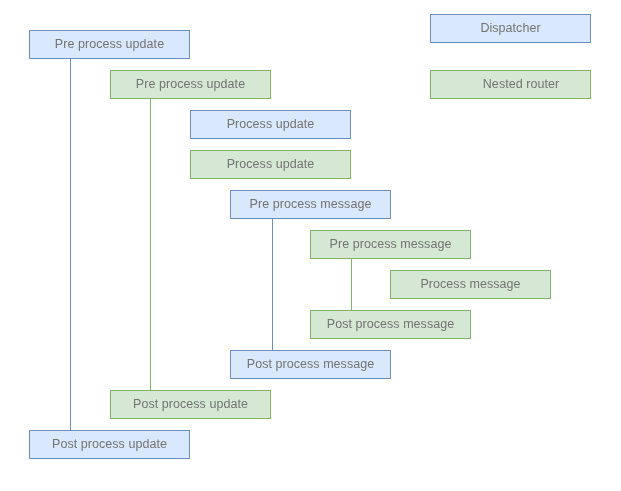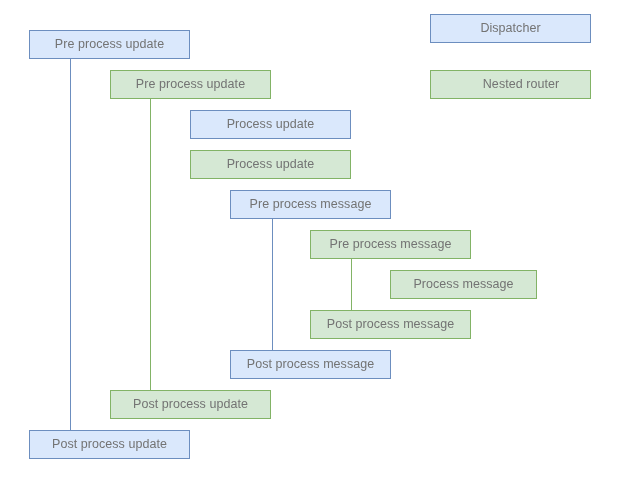--- a/index.html
+++ b/index.html
@@ -73,21 +73,21 @@
     </div>
     <div class="node green" style="left: 190px; top: 150px; width: 161px; height: 29px;">
       <span>Process update</span>
     </div>
     <div class="node blue" style="left: 230px; top: 190px; width: 161px; height: 29px;">
       <span>Pre process message</span>
     </div>
     <div class="node green" style="left: 310px; top: 230px; width: 161px; height: 29px;">
       <span>Pre process message</span>
     </div>
-    <div class="node green" style="left: 390px; top: 270px; width: 147px; height: 29px;">
+    <div class="node green" style="left: 390px; top: 270px; width: 161px; height: 29px;">
       <span>Process message</span>
     </div>
     <div class="node green" style="left: 310px; top: 310px; width: 161px; height: 29px;">
       <span>Post process message</span>
     </div>
     <div class="node blue" style="left: 230px; top: 350px; width: 161px; height: 29px;">
       <span>Post process message</span>
     </div>
     <div class="node green" style="left: 110px; top: 390px; width: 161px; height: 29px;">
       <span>Post process update</span>

